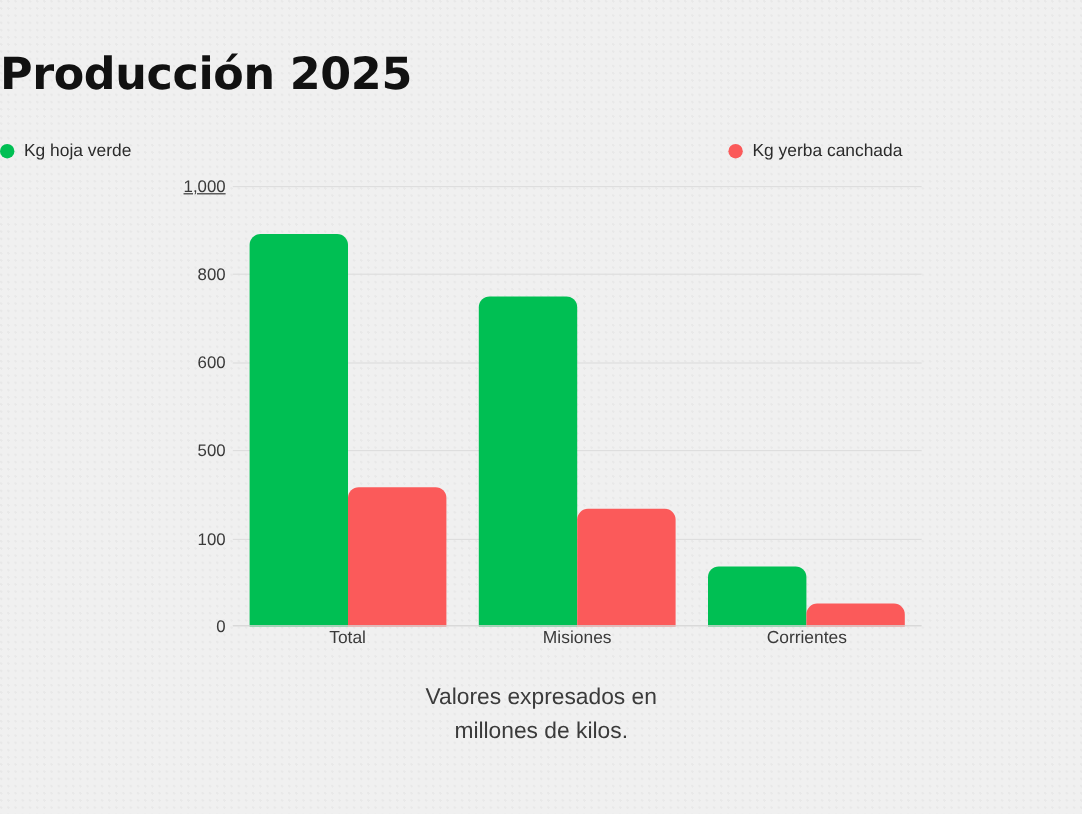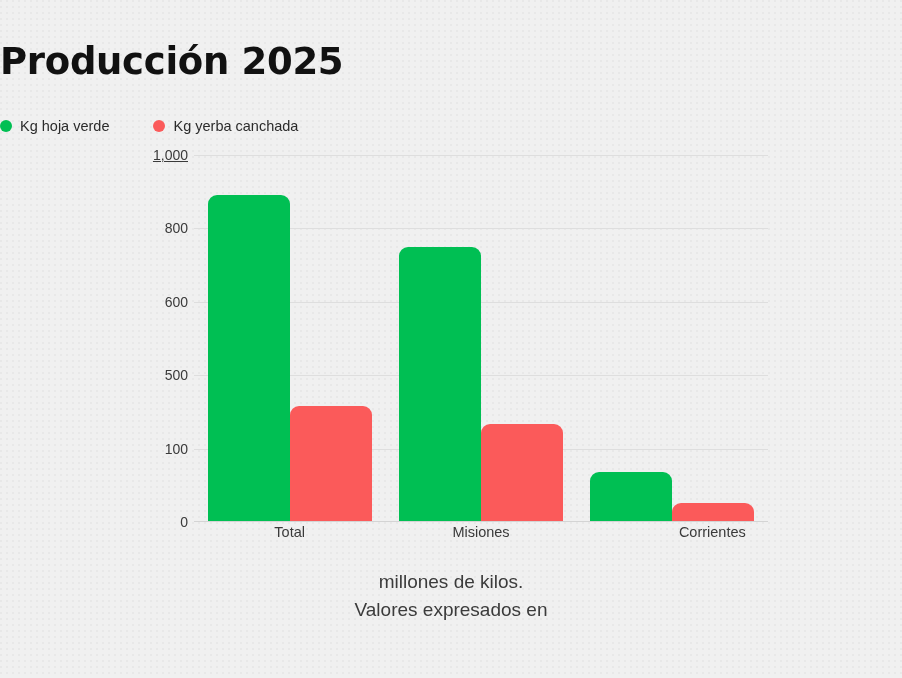--- a/index.html
+++ b/index.html
@@ -38,21 +38,21 @@
     font-family: "DejaVu Sans", sans-serif;
   }
 
   
   .legend {
     position: absolute;
     top: 118px;
     left: 0;
     width: 752px;
     display: flex;
-    justify-content: flex-start;
+    justify-content: space-between;
     align-items: center;
     gap: 44px;
   }
   .legend-item {
     display: flex;
     align-items: center;
     gap: 8px;
   }
   .legend-swatch {
     width: 12px;
@@ -193,21 +193,21 @@
         <div class="bar" title="Kg yerba canchada: 267" style="left: 287px; width: 82px; height: 97.989px; background: rgb(251, 90, 90);"></div>
         <div class="bar" title="Kg hoja verde: 136" style="left: 396.333px; width: 82px; height: 49.912px; background: rgb(0, 191, 83);"></div>
         <div class="bar" title="Kg yerba canchada: 52" style="left: 478.333px; width: 82px; height: 19.084px; background: rgb(251, 90, 90);"></div>
       </div>
     <div class="axis-baseline"></div>
   </div>
 
   <div class="x-axis">
       <div class="x-tick" style="left: 95.6667px;">Total</div>
       <div class="x-tick" style="left: 287px;">Misiones</div>
-      <div class="x-tick" style="left: 478.333px; margin-left: 40px;">Corrientes</div>
+      <div class="x-tick" style="left: 478.333px;">Corrientes</div>
     </div>
 
   <div class="chart-caption">
+    <span class="cap-line">Valores expresados en</span>
     <span class="cap-line">millones de kilos.</span>
-    <span class="cap-line">Valores expresados en</span>
   </div>
 
 </div>
 
 </body></html>

